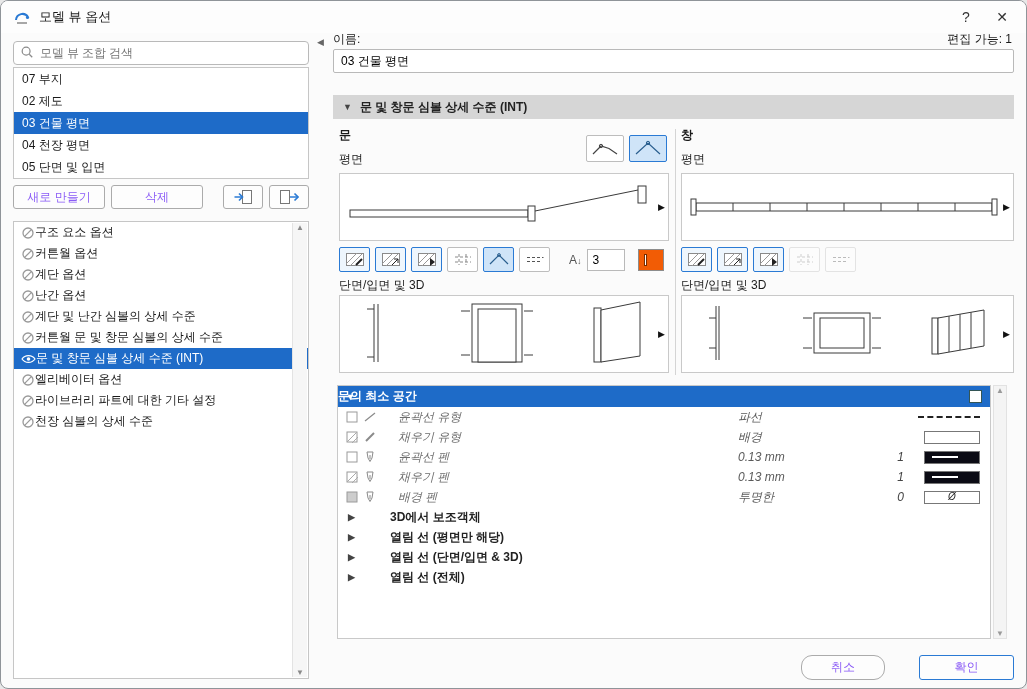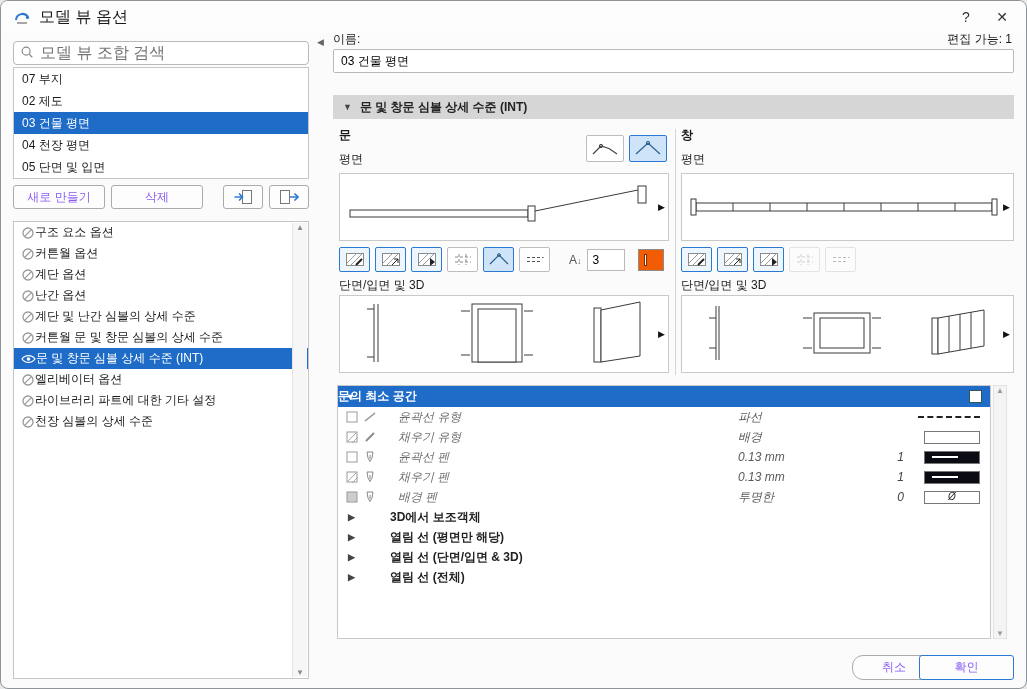--- a/index.html
+++ b/index.html
@@ -7,33 +7,33 @@
   .dialog {
     position: relative; width: 1027px; height: 689px;
     background: #fbfbfb; border: 1px solid #8f9499; border-radius: 8px;
     overflow: hidden; font-family: "Liberation Sans", sans-serif;
     font-size: 12px; color: #1a1a1a;
   }
   
   .titlebar { position:absolute; top:0; left:0; right:0; height:32px;
     display:flex; align-items:center; padding:0 6px 0 12px; background:#fdfdfd; }
   .app-icon { width:18px; height:18px; display:flex; align-items:center; }
-  .title { margin-left:8px; font-size:16px; }
+  .title { margin-left:8px; font-size:13px; }
   .tb-spacer { flex:1; }
   .tb-btn { width:36px; height:26px; border:none; background:transparent;
     font-size:14px; color:#333; cursor:default; font-family:inherit; }
   
   .btn { height:24px; border:1px solid #ababab; background:#fdfdfd;
     border-radius:3px; font-size:12px; font-family:inherit; color:#8b5cf6; }
   .panel-border { border:1px solid #c6c6c6; background:#fff; }
   
   .searchbox { position:absolute; left:12px; top:40px; width:296px; height:24px;
     border:1px solid #b9b9b9; border-radius:4px; background:#fff;
     display:flex; align-items:center; padding:0 6px; gap:6px; }
-  .searchbox input { border:none; outline:none; flex:1; font-size:16px; font-family:Liberation Sans, sans-serif; background:transparent; }
+  .searchbox input { border:none; outline:none; flex:1; font-size:12px; font-family:Liberation Serif, serif; background:transparent; }
   .list1 { position:absolute; left:12px; top:66px; width:296px; height:112px; }
   .list1 .row { height:22px; line-height:22px; padding-left:8px; }
   .list2 { position:absolute; left:12px; top:220px; width:296px; height:458px; }
   .list2 .row { height:21px; display:flex; align-items:center; padding-left:7px; }
   .row.selected { background:#1e6bc8; color:#fff; }
   .lbtns { position:absolute; left:12px; top:184px; width:296px; display:flex; gap:6px; }
   .icon-btn { width:40px; height:24px; border:1px solid #ababab; background:#fdfdfd;
     border-radius:3px; display:flex; align-items:center; justify-content:center; }
   .sb { position:absolute; right:1px; top:1px; bottom:1px; width:15px; background:#f6f6f6;
     border-left:1px solid #e3e3e3; display:flex; flex-direction:column; justify-content:space-between;
@@ -96,21 +96,21 @@
     display:flex; align-items:center; padding-left:7px; }
   .pen-box .pl { width:26px; height:2px; background:#fff; }
   .nullbox { width:56px; height:13px; border:1px solid #777; background:#fff;
     display:flex; align-items:center; justify-content:center; font-size:10px; color:#222; line-height:1; }
   .grow { display:flex; align-items:center; height:20px; padding:0 8px; font-weight:bold; color:#222; }
   .grow .tri { width:44px; padding-left:2px; }
   .tsb { position:absolute; left:992px; top:384px; width:14px; height:254px; background:#f4f4f4;
     border:1px solid #e2e2e2; display:flex; flex-direction:column; justify-content:space-between;
     align-items:center; font-size:8px; color:#9a9a9a; }
   
-  .btn-cancel { position:absolute; left:851px; top:654px; width:84px; height:25px;border-radius:11px; }
+  .btn-cancel { position:absolute; left:800px; top:654px; width:84px; height:25px;border-radius:11px; }
   .btn-ok { position:absolute; left:918px; top:654px; width:95px; height:25px; border-color:#2a7ad4; }
 </style>
 </head>
 <body>
 
 <div class="dialog">
 
   <div class="titlebar">
     <span class="app-icon">
       <svg width="18" height="18" viewBox="0 0 18 18">

